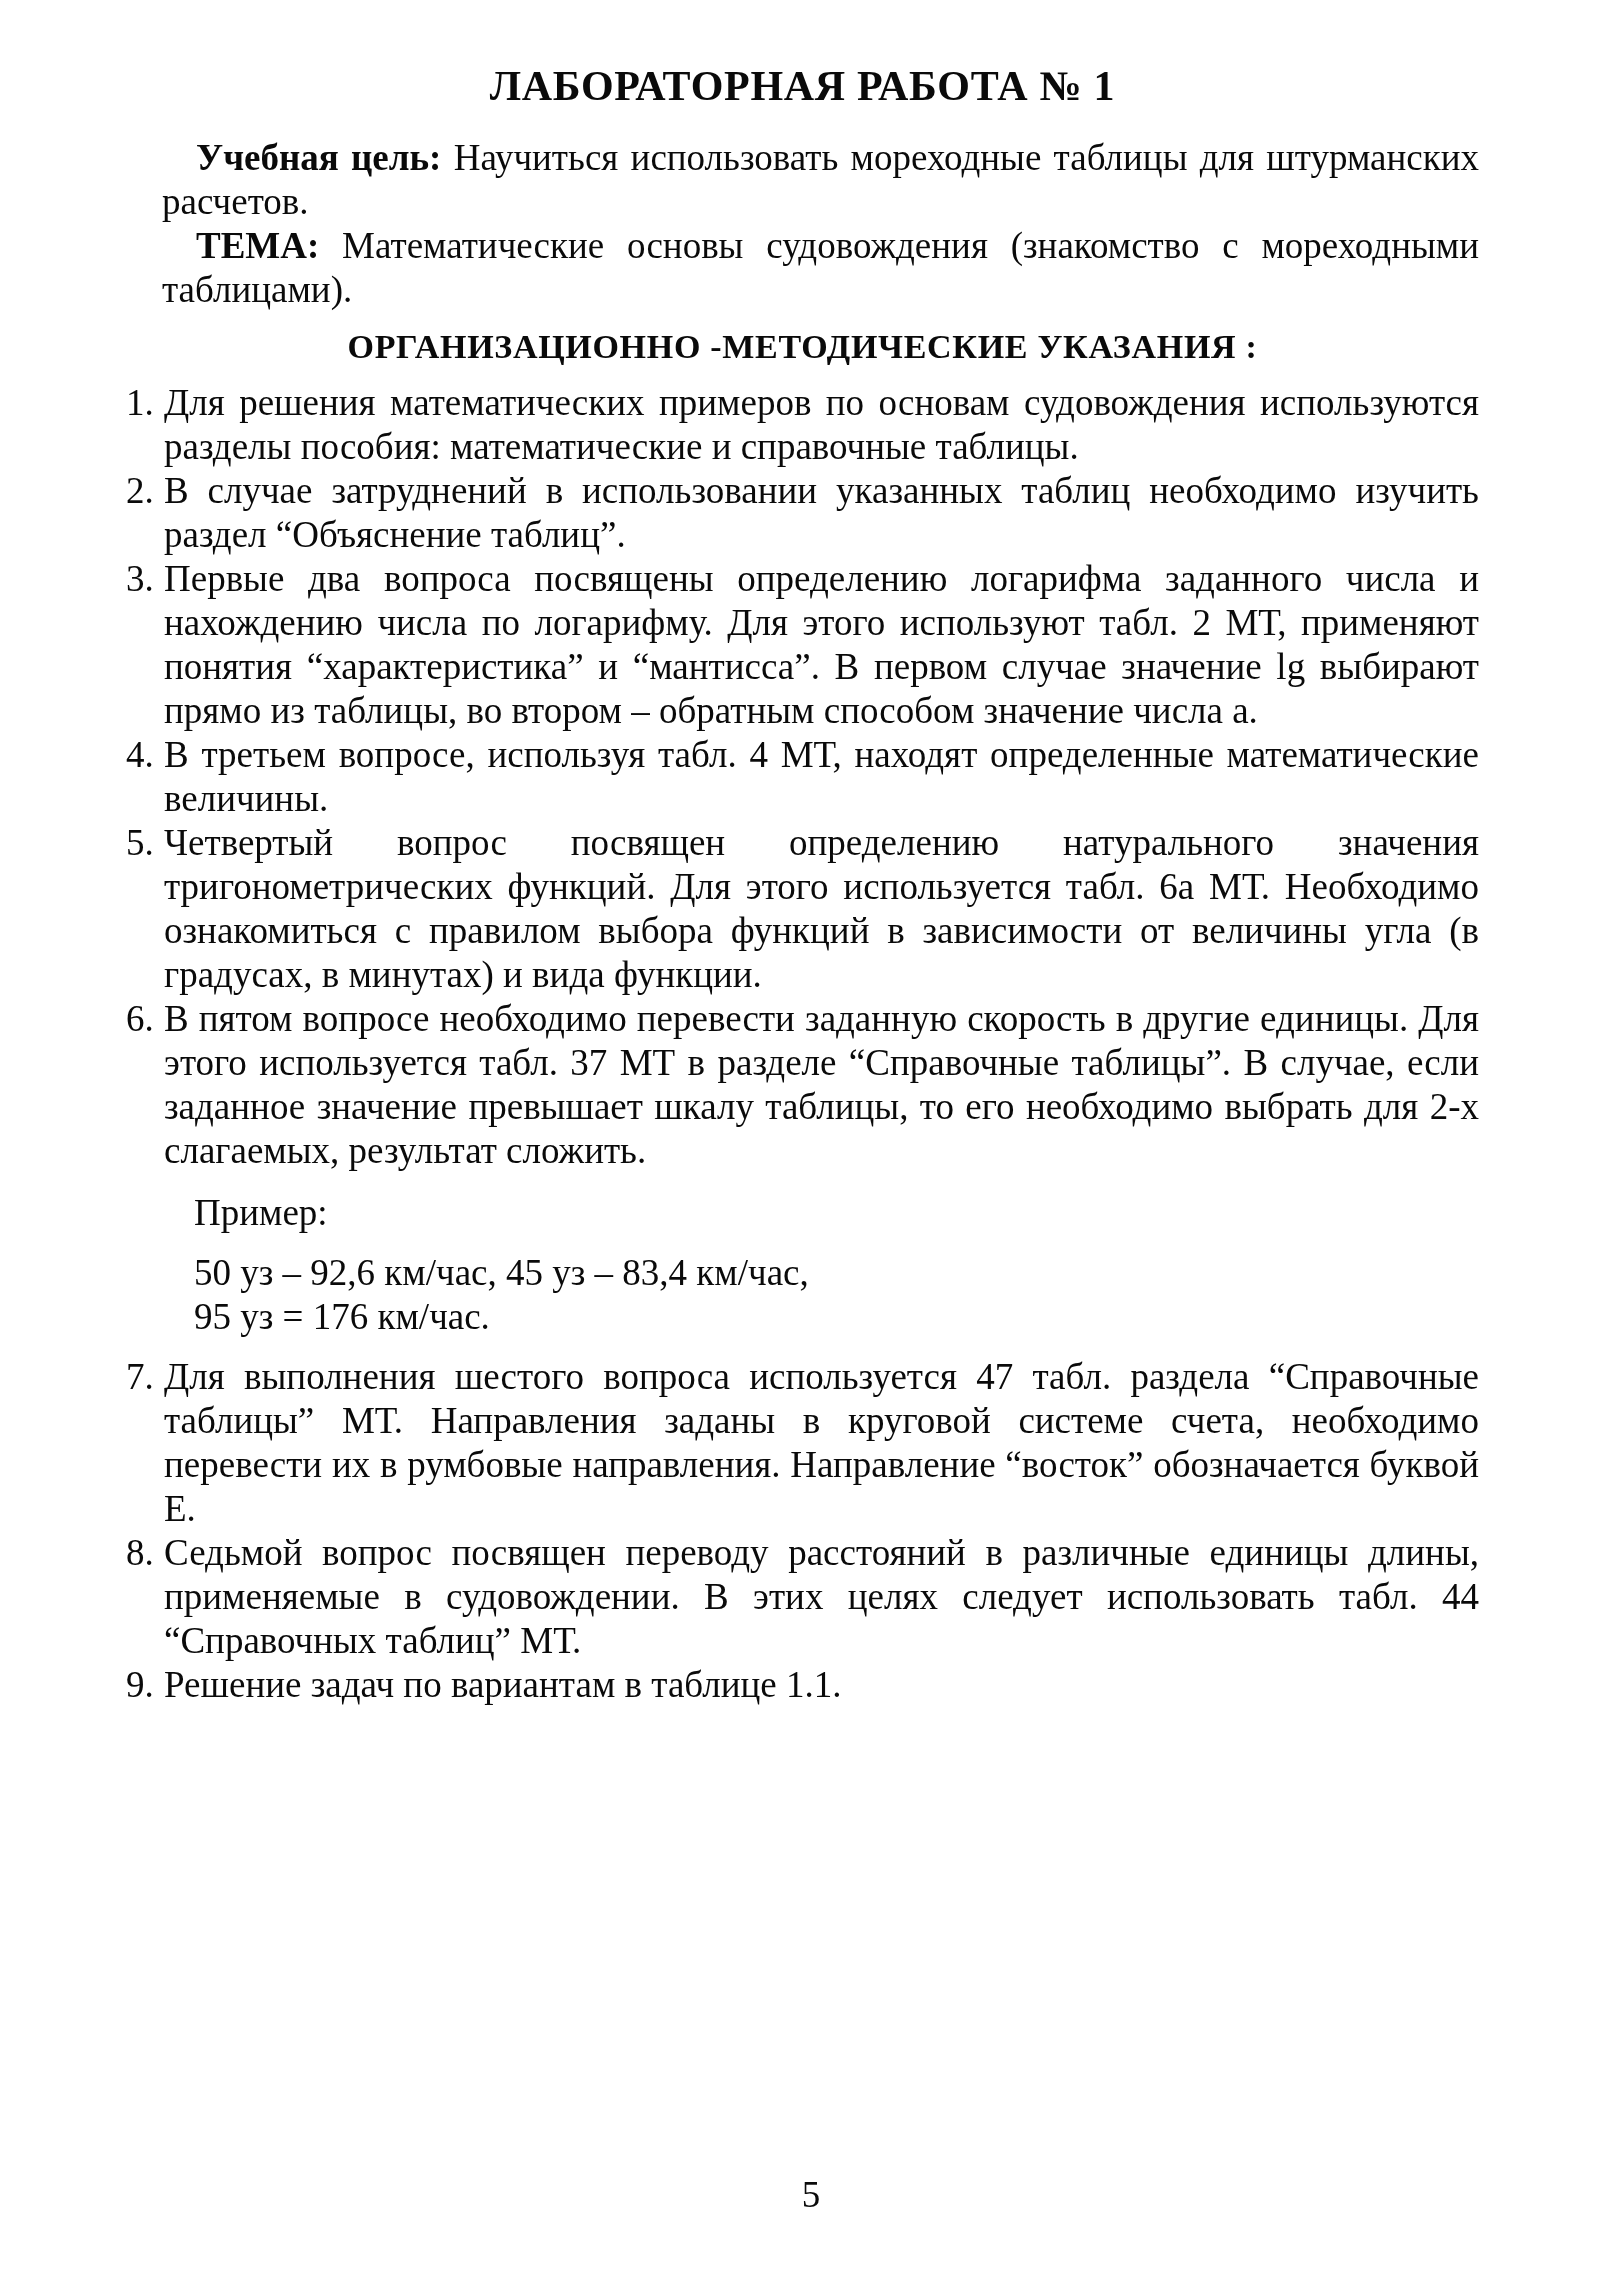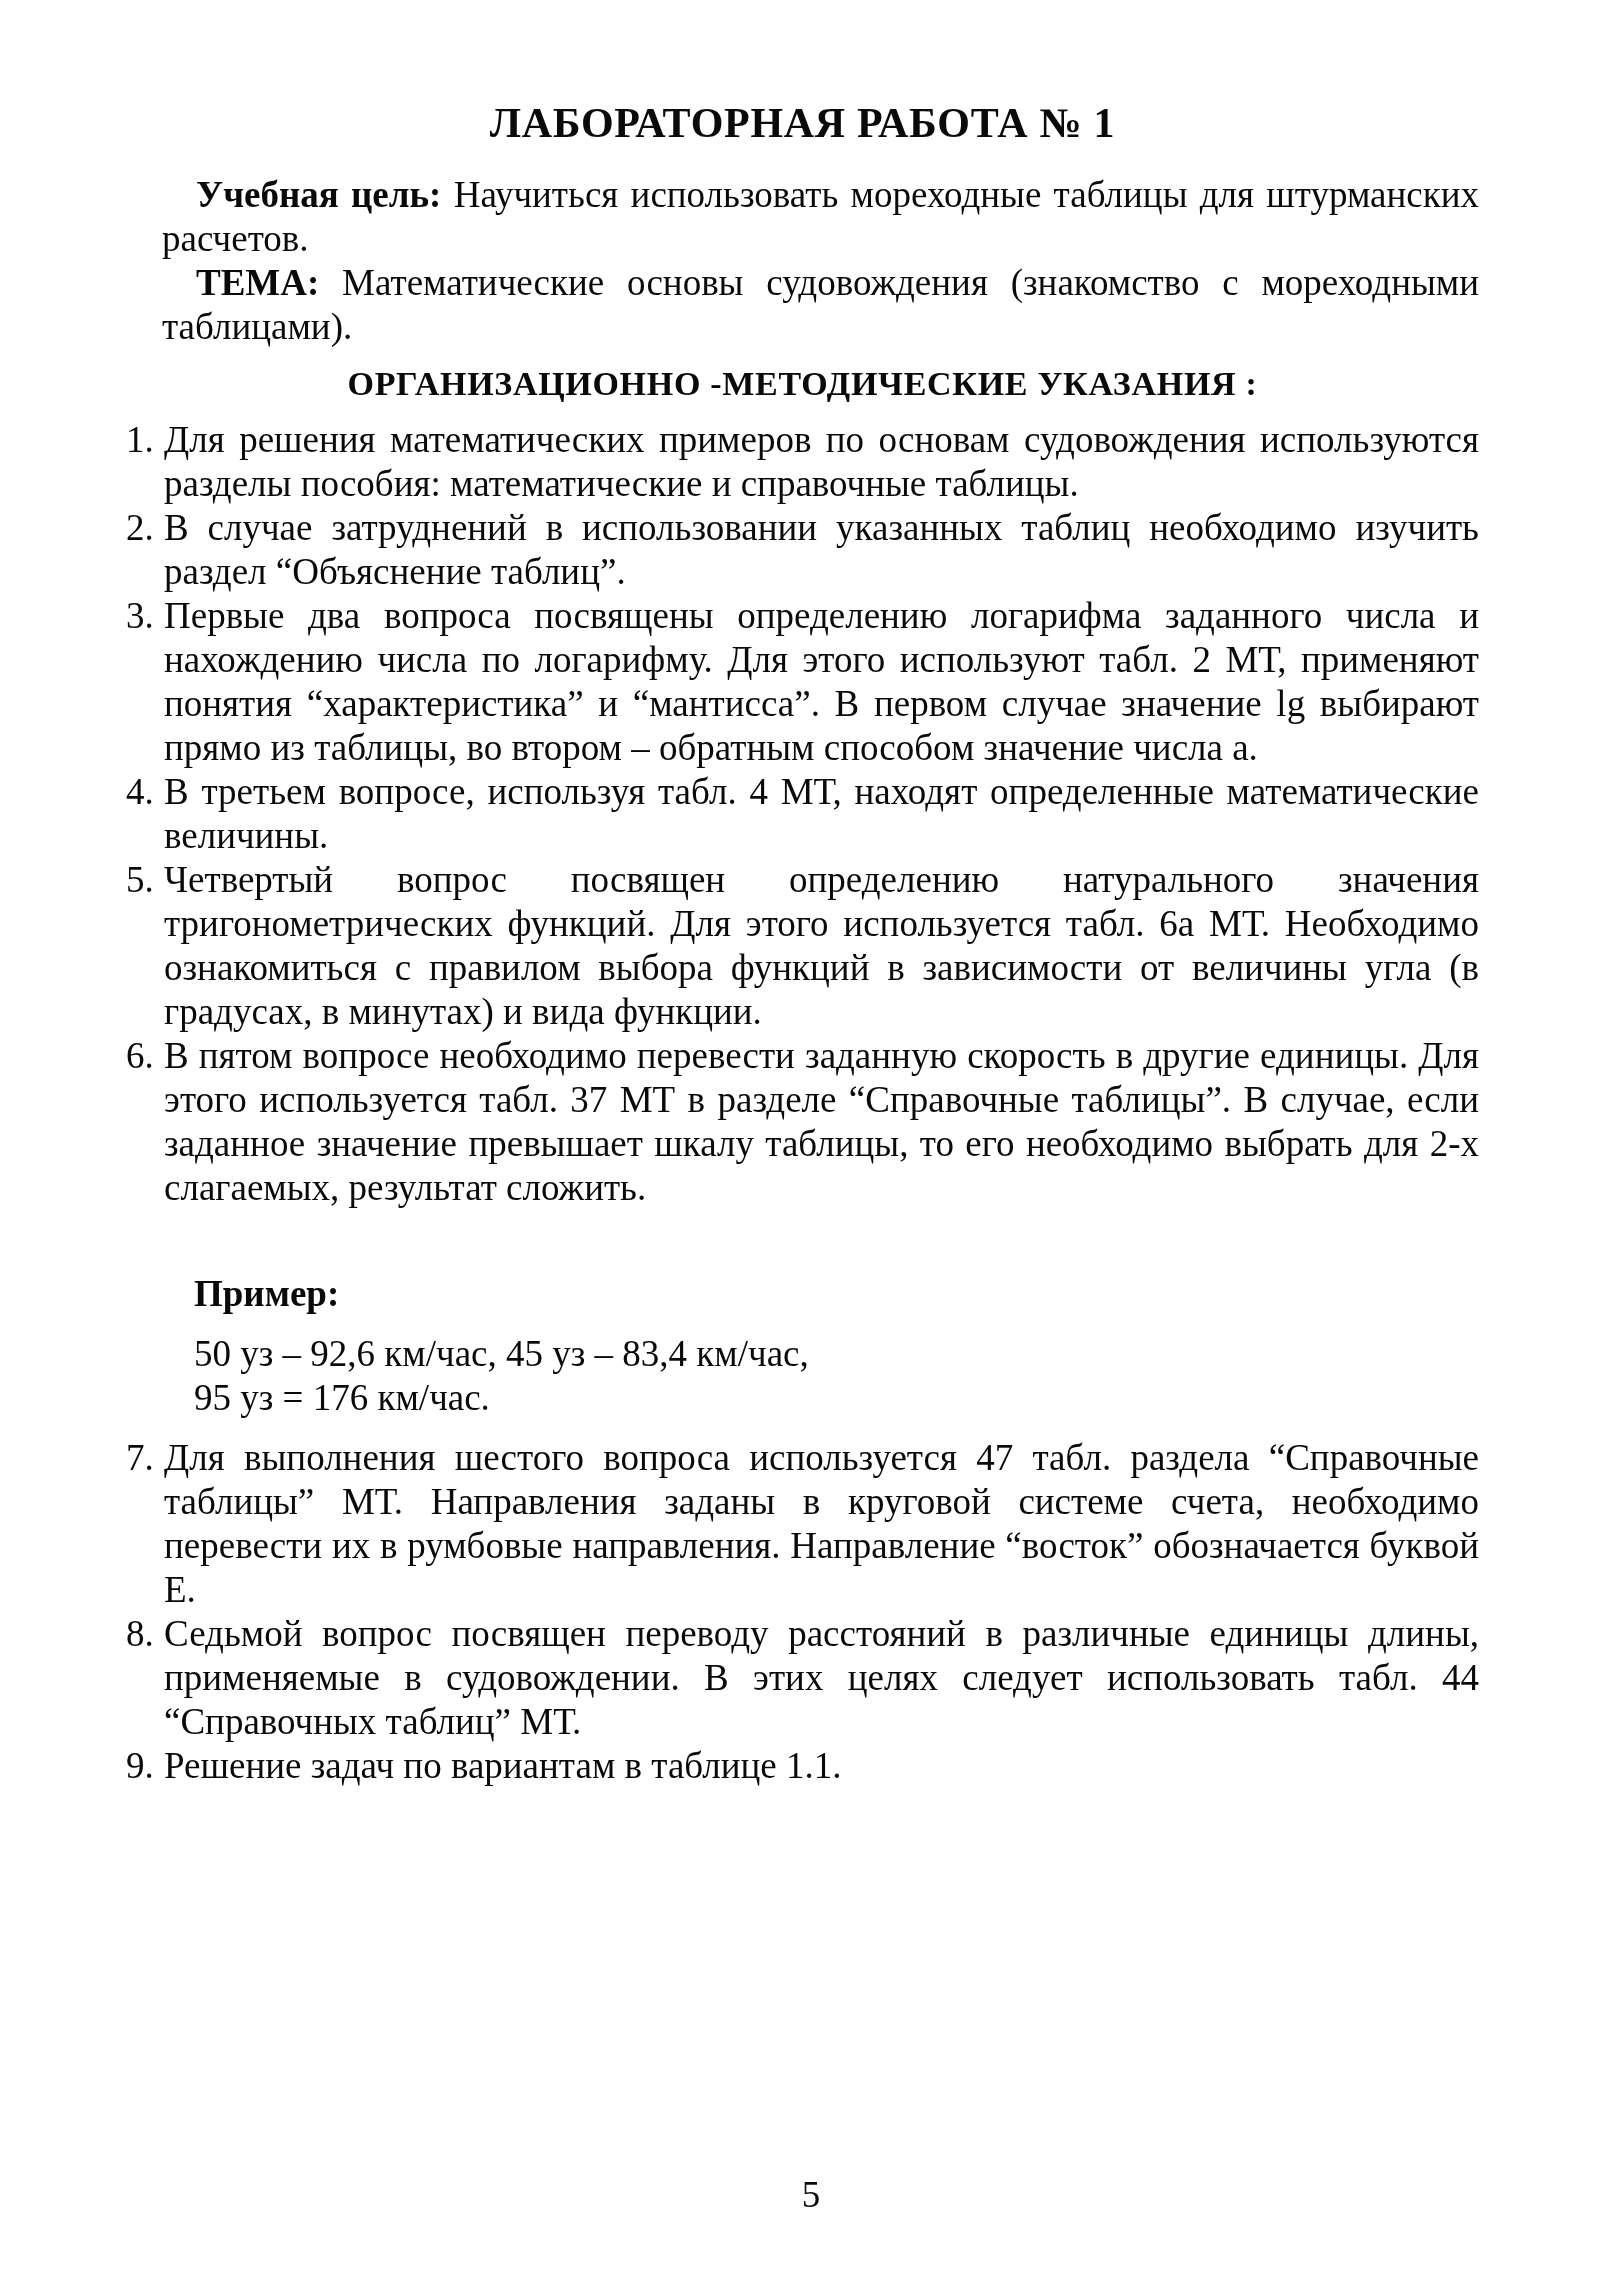--- a/index.html
+++ b/index.html
@@ -12,21 +12,21 @@
     color: #0a0a0a;
   }
   .page {
     width: 100%;
     height: 100%;
     position: relative;
     background: #ffffff;
     overflow: hidden;
   }
   .content {
-    padding: 99px 143px 0 126px;
+    padding: 62px 143px 0 126px;
     font-size: 37px;
     line-height: 1.19;
   }
   .title {
     text-align: center;
     font-weight: bold;
     font-size: 42px;
     margin-bottom: 23.6px;
     letter-spacing: 0.7px;
   }
@@ -55,24 +55,23 @@
   .example {
     margin: 18.3px 0 15.7px 0;
   }
   .ex-row {
     display: flex;
     padding-left: 68px;
     margin-bottom: 15.7px;
   }
   .ex-row:last-child { margin-bottom: 0; }
   .ex-label {
-    font-weight: bold;
+    font-weight: normal;
     flex: 0 0 228px;
     width: 228px;
-    margin-top: 44px;
   }
   .ex-value { flex: 1; }
   .page-number {
     position: absolute;
     bottom: 79px;
     left: 0;
     width: 100%;
     text-align: center;
     font-size: 37px;
   }

